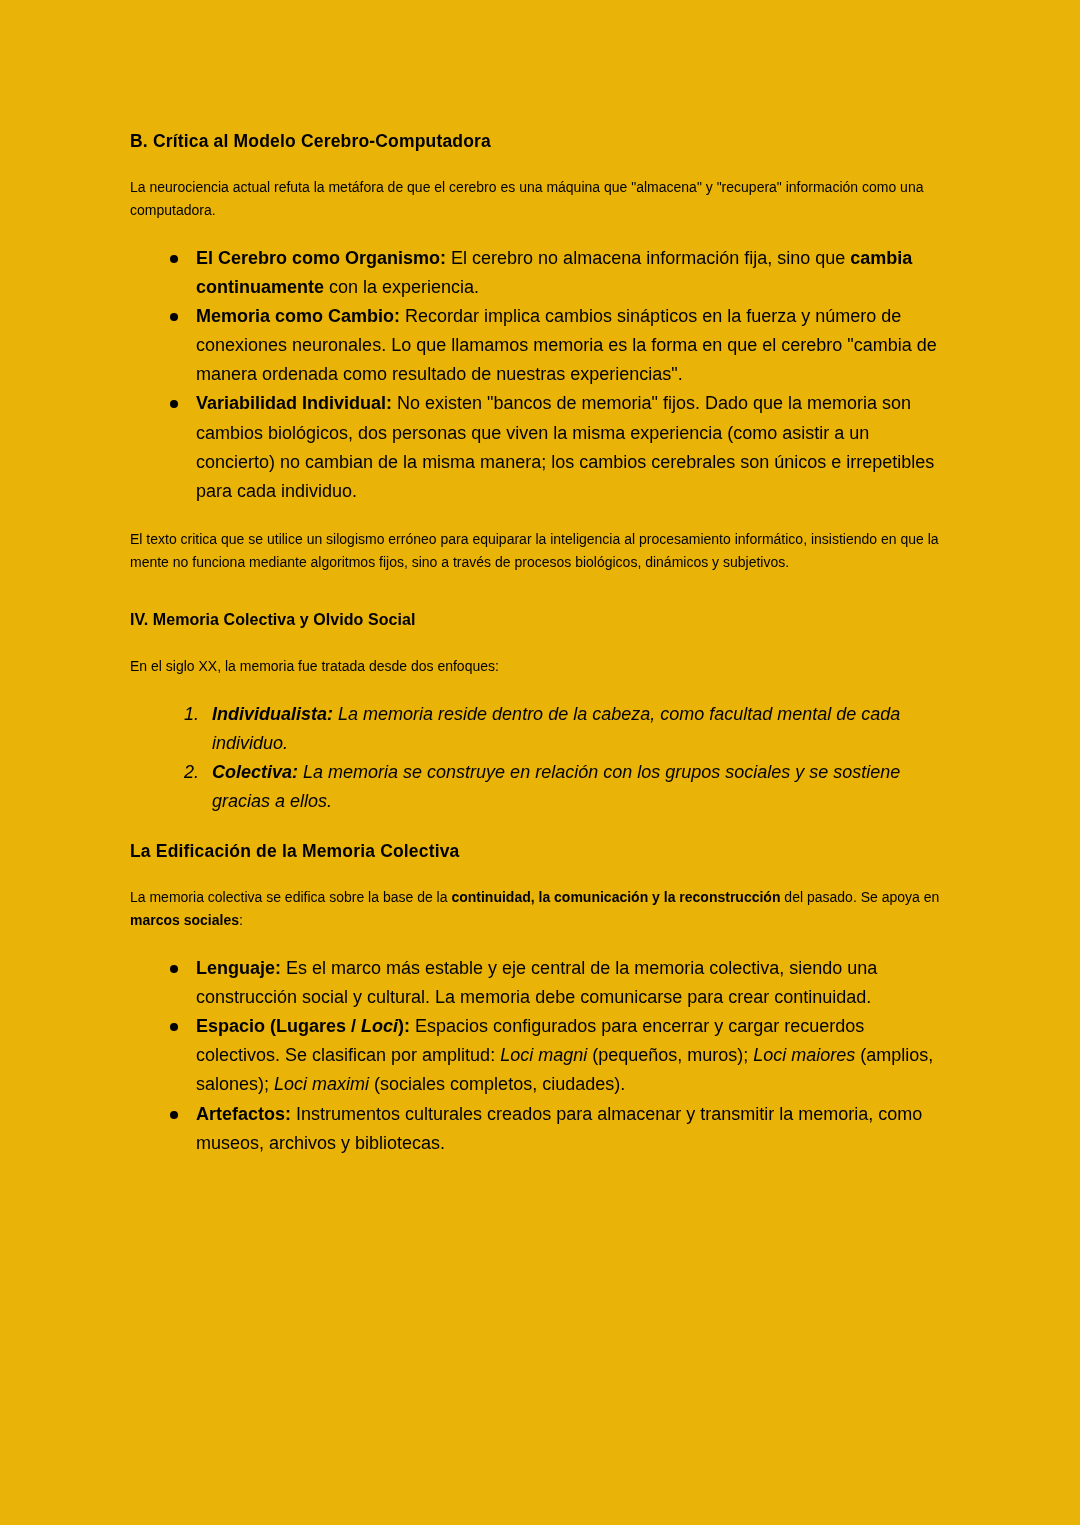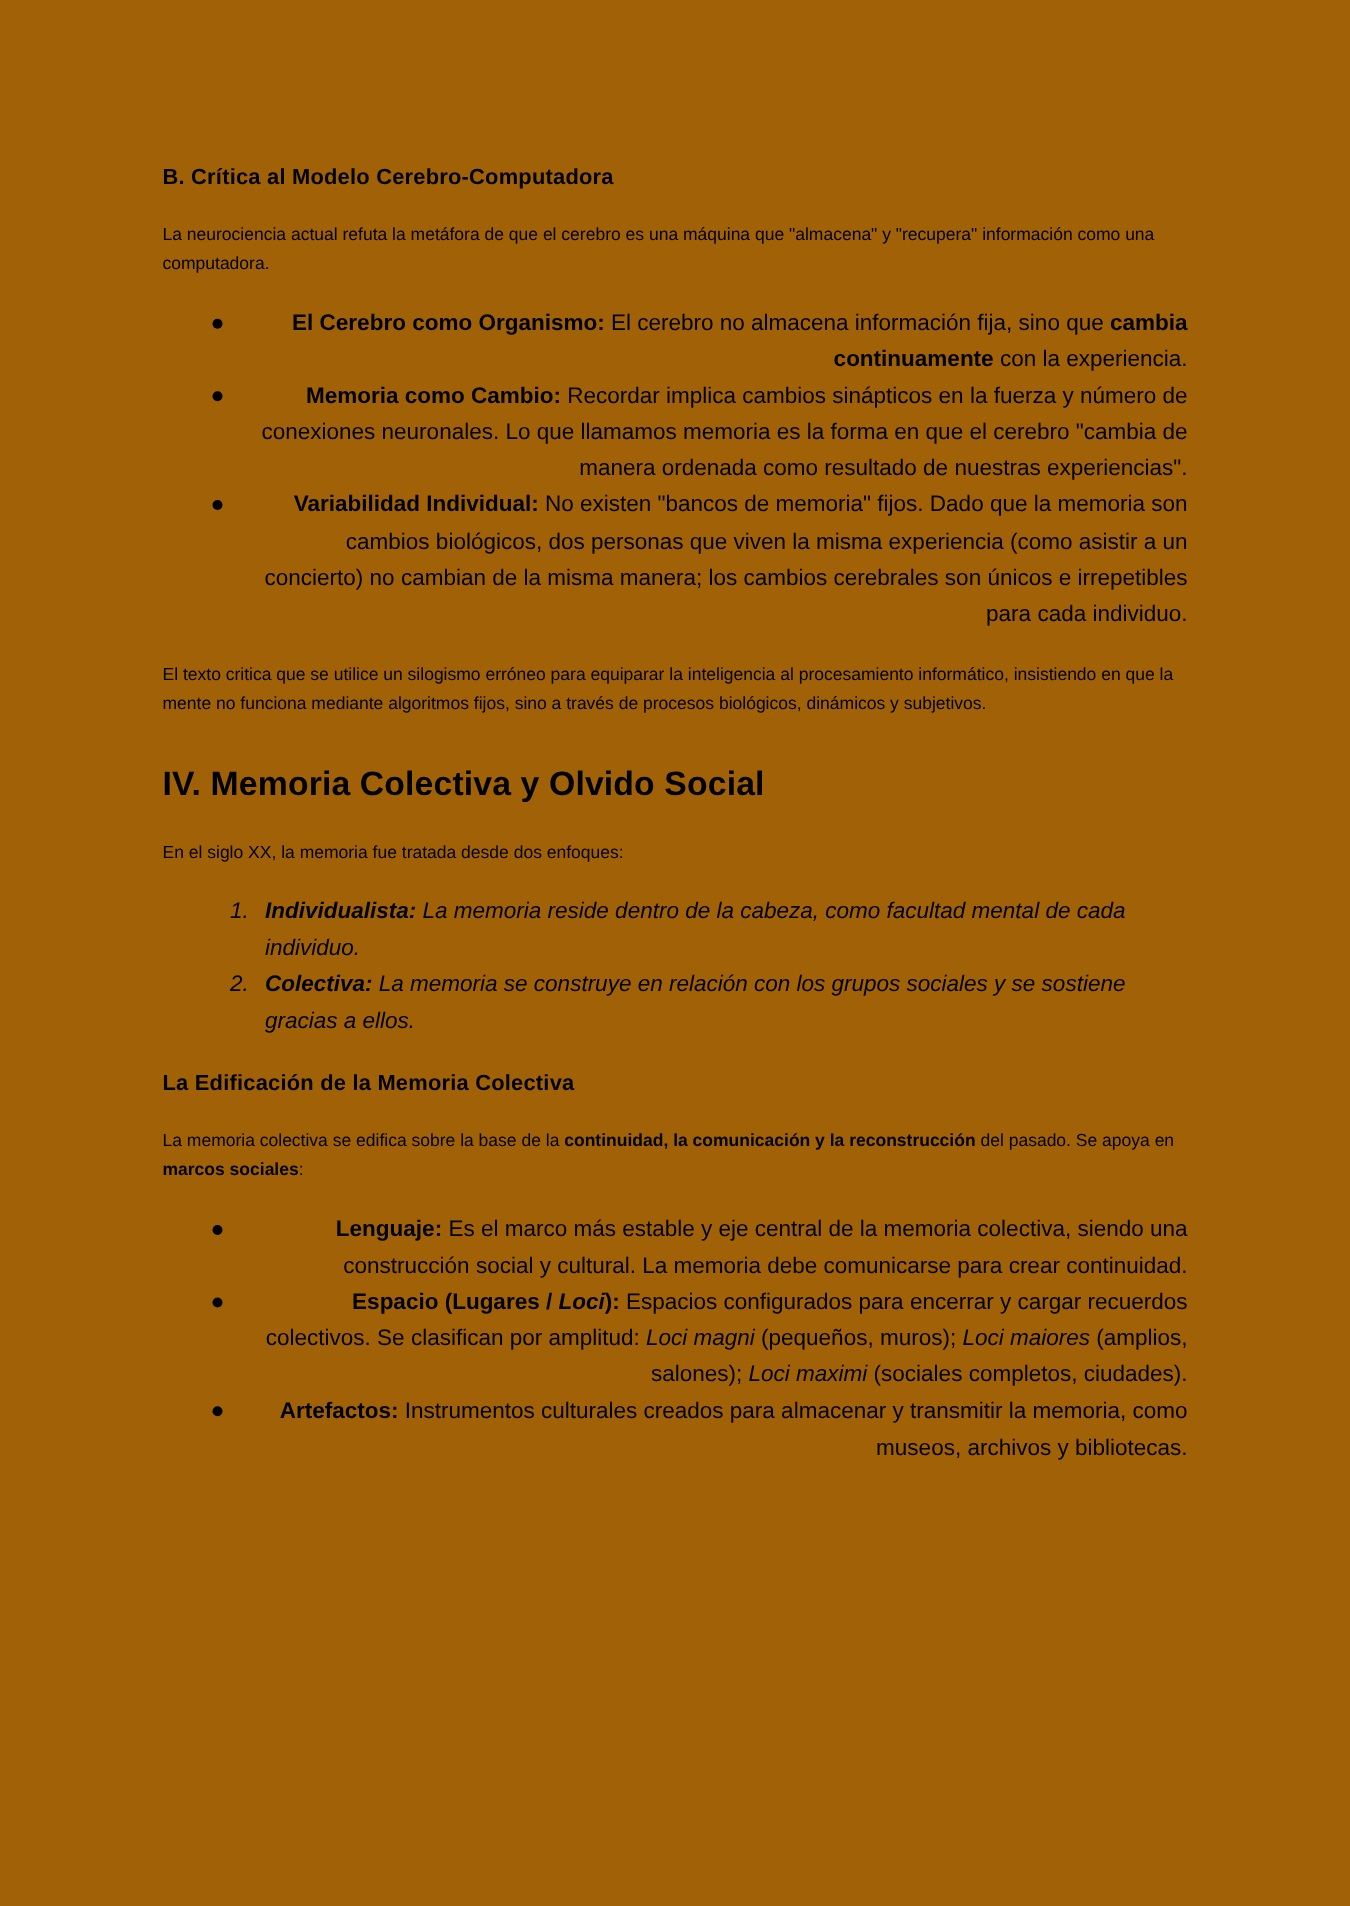--- a/index.html
+++ b/index.html
@@ -9,21 +9,21 @@
   }
   body {
     font-family: "Liberation Sans", sans-serif;
     color: #000000;
     -webkit-font-smoothing: antialiased;
   }
   .page {
     width: 1080px;
     height: 1525px;
     margin: 0 auto;
-    background: #a16207;
+    background: #eab308;
     position: relative;
     box-sizing: border-box;
     padding: 128px 130px 0 130px;
   }
   .doc {
     width: 820px;
   }
   p, li, h1, h2, h3 {
     margin: 0;
   }
@@ -39,21 +39,20 @@
     line-height: 1.62;
     margin-bottom: 22px;
     text-align: left;
   }
   ul.bullets, ol.numbers {
     margin: 0 0 22px 0;
     padding-left: 66px;
   }
   ul.bullets {
     list-style: none;
-    text-align: right;
   }
   ul.bullets > li {
     position: relative;
     font-size: 18px;
     line-height: 1.62;
     margin-bottom: 0px;
     padding-left: 0;
   }
   ul.bullets > li::before {
     content: "";
@@ -72,21 +71,21 @@
   }
   ol.numbers > li {
     font-size: 18px;
     line-height: 1.62;
     padding-left: 8px;
   }
   ol.numbers > li::marker {
     font-size: 18px;
   }
   h2.section-title {
-    font-size: 27px;
+    font-size: 16px;
     font-weight: bold;
     line-height: 1.35;
     margin: 36px 0 24px 0;
     letter-spacing: 0.004em;
   }
   b, strong { font-weight: bold; }
   i, em { font-style: italic; }
 </style>
 </head>
 <body>

